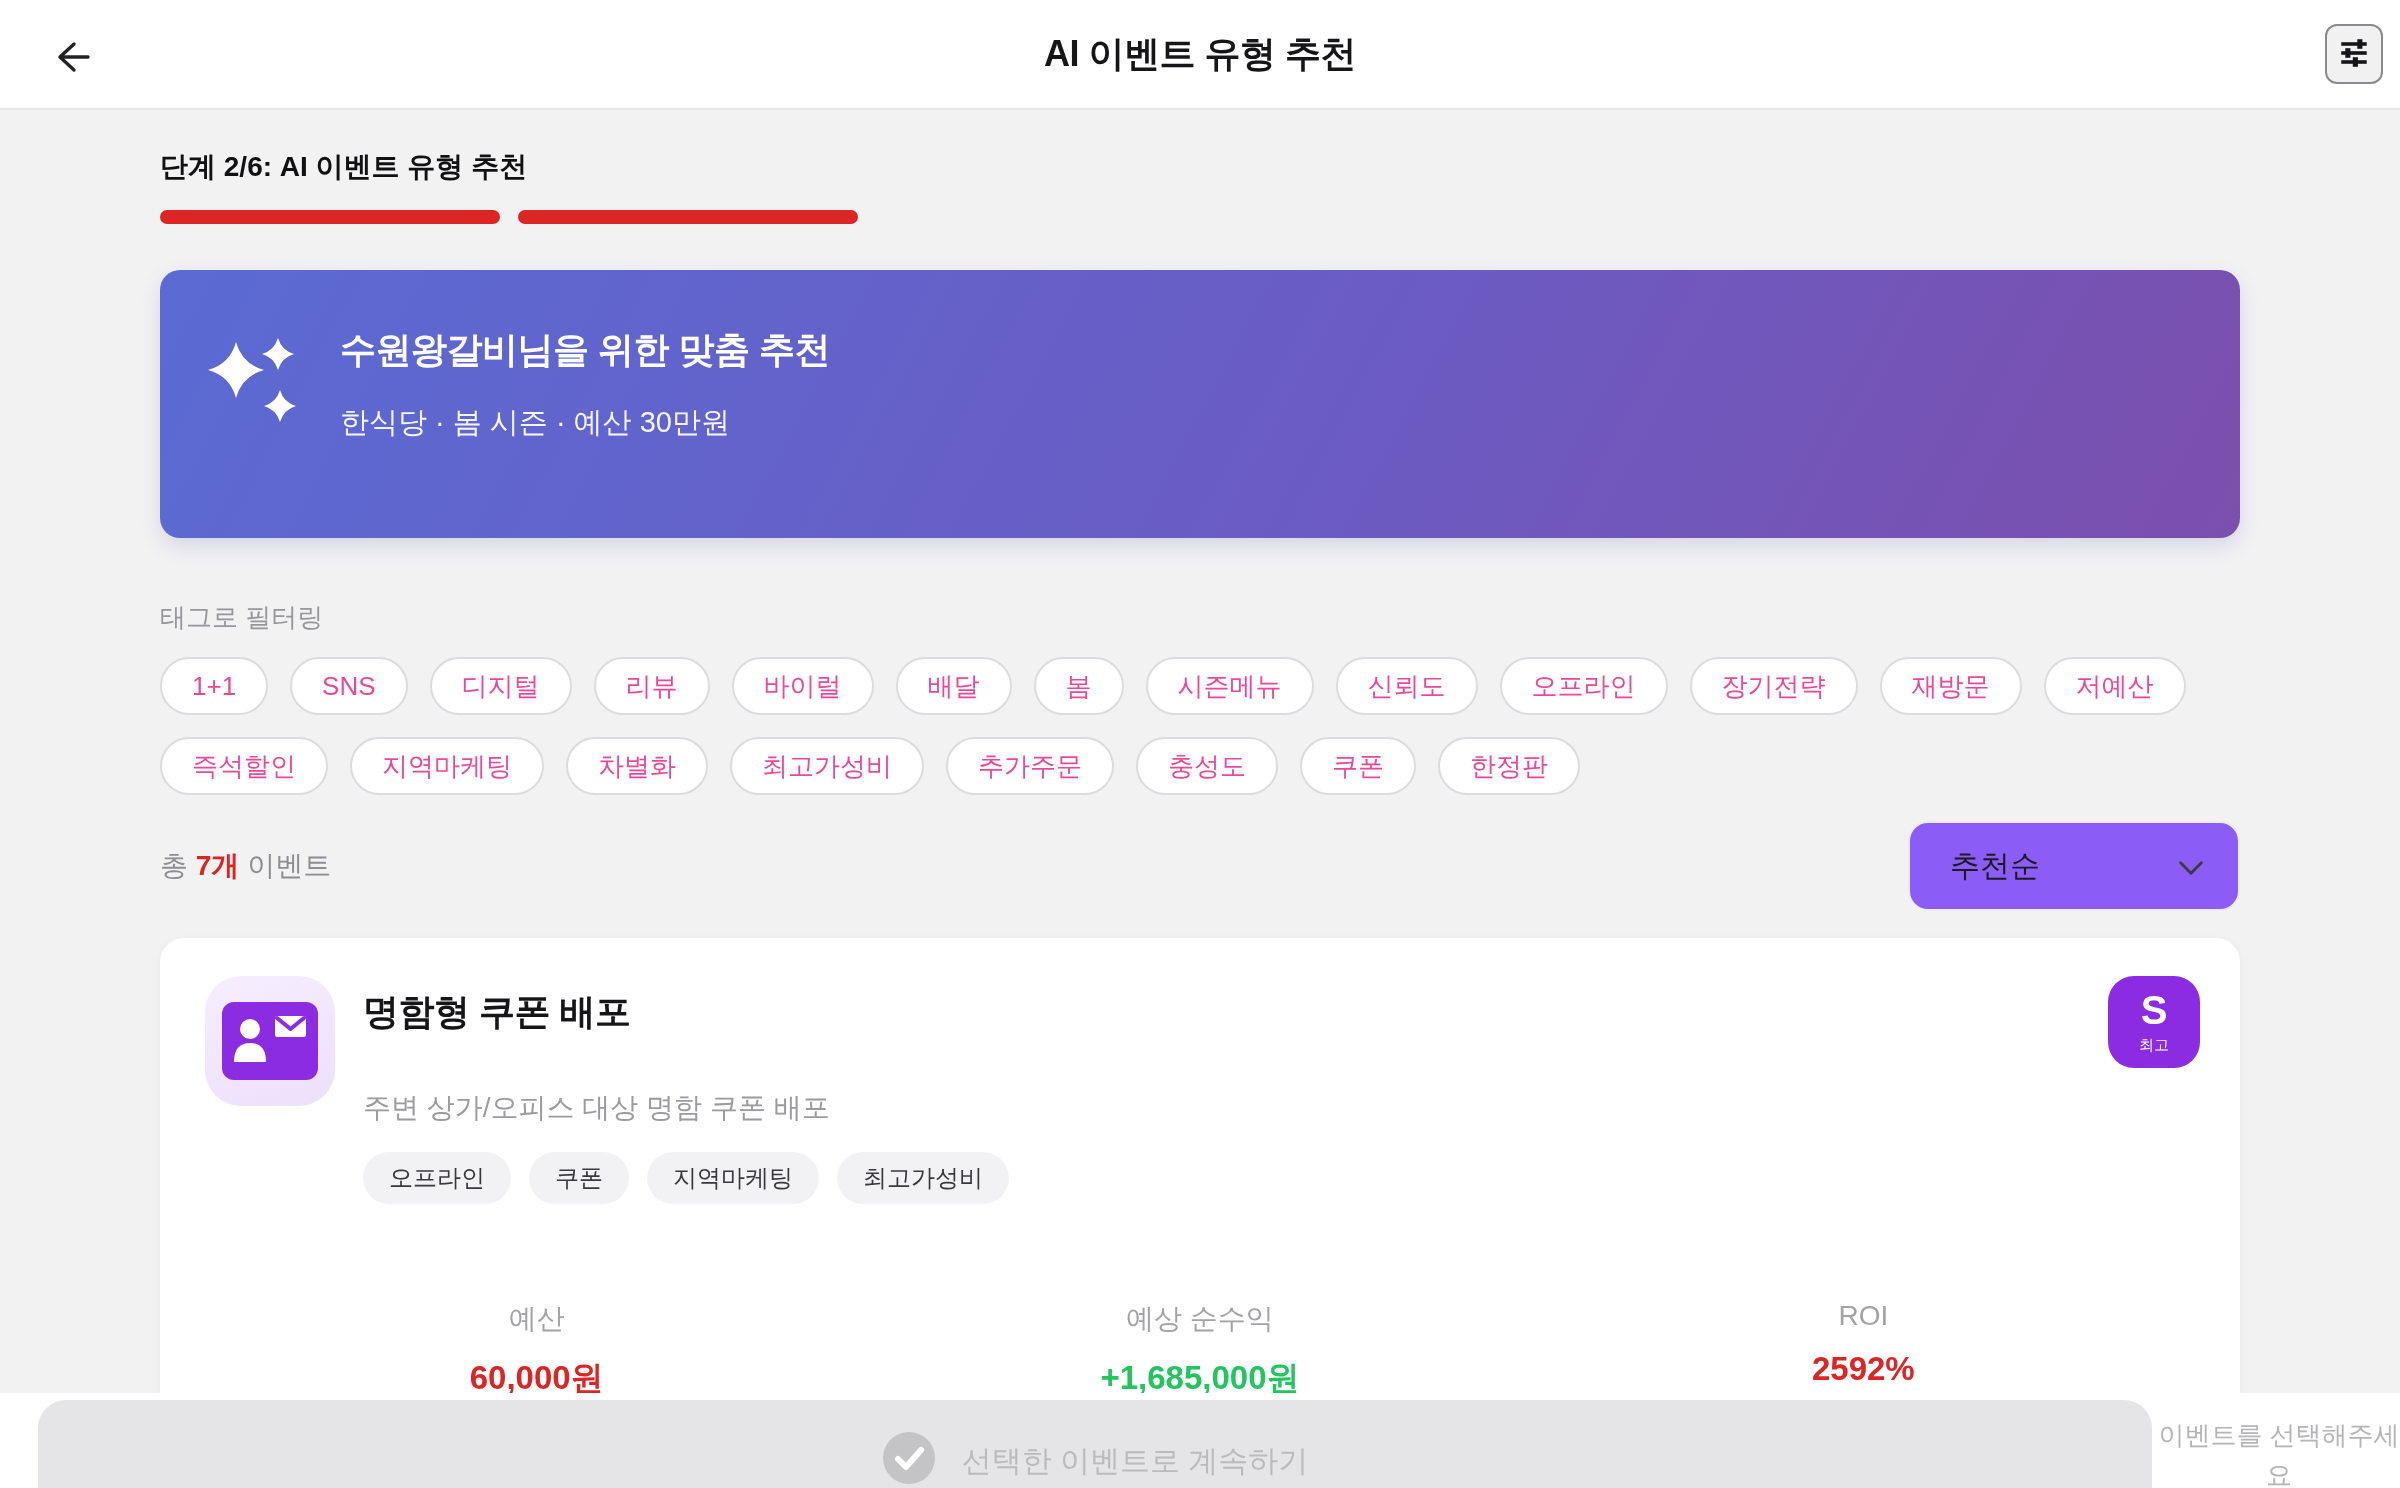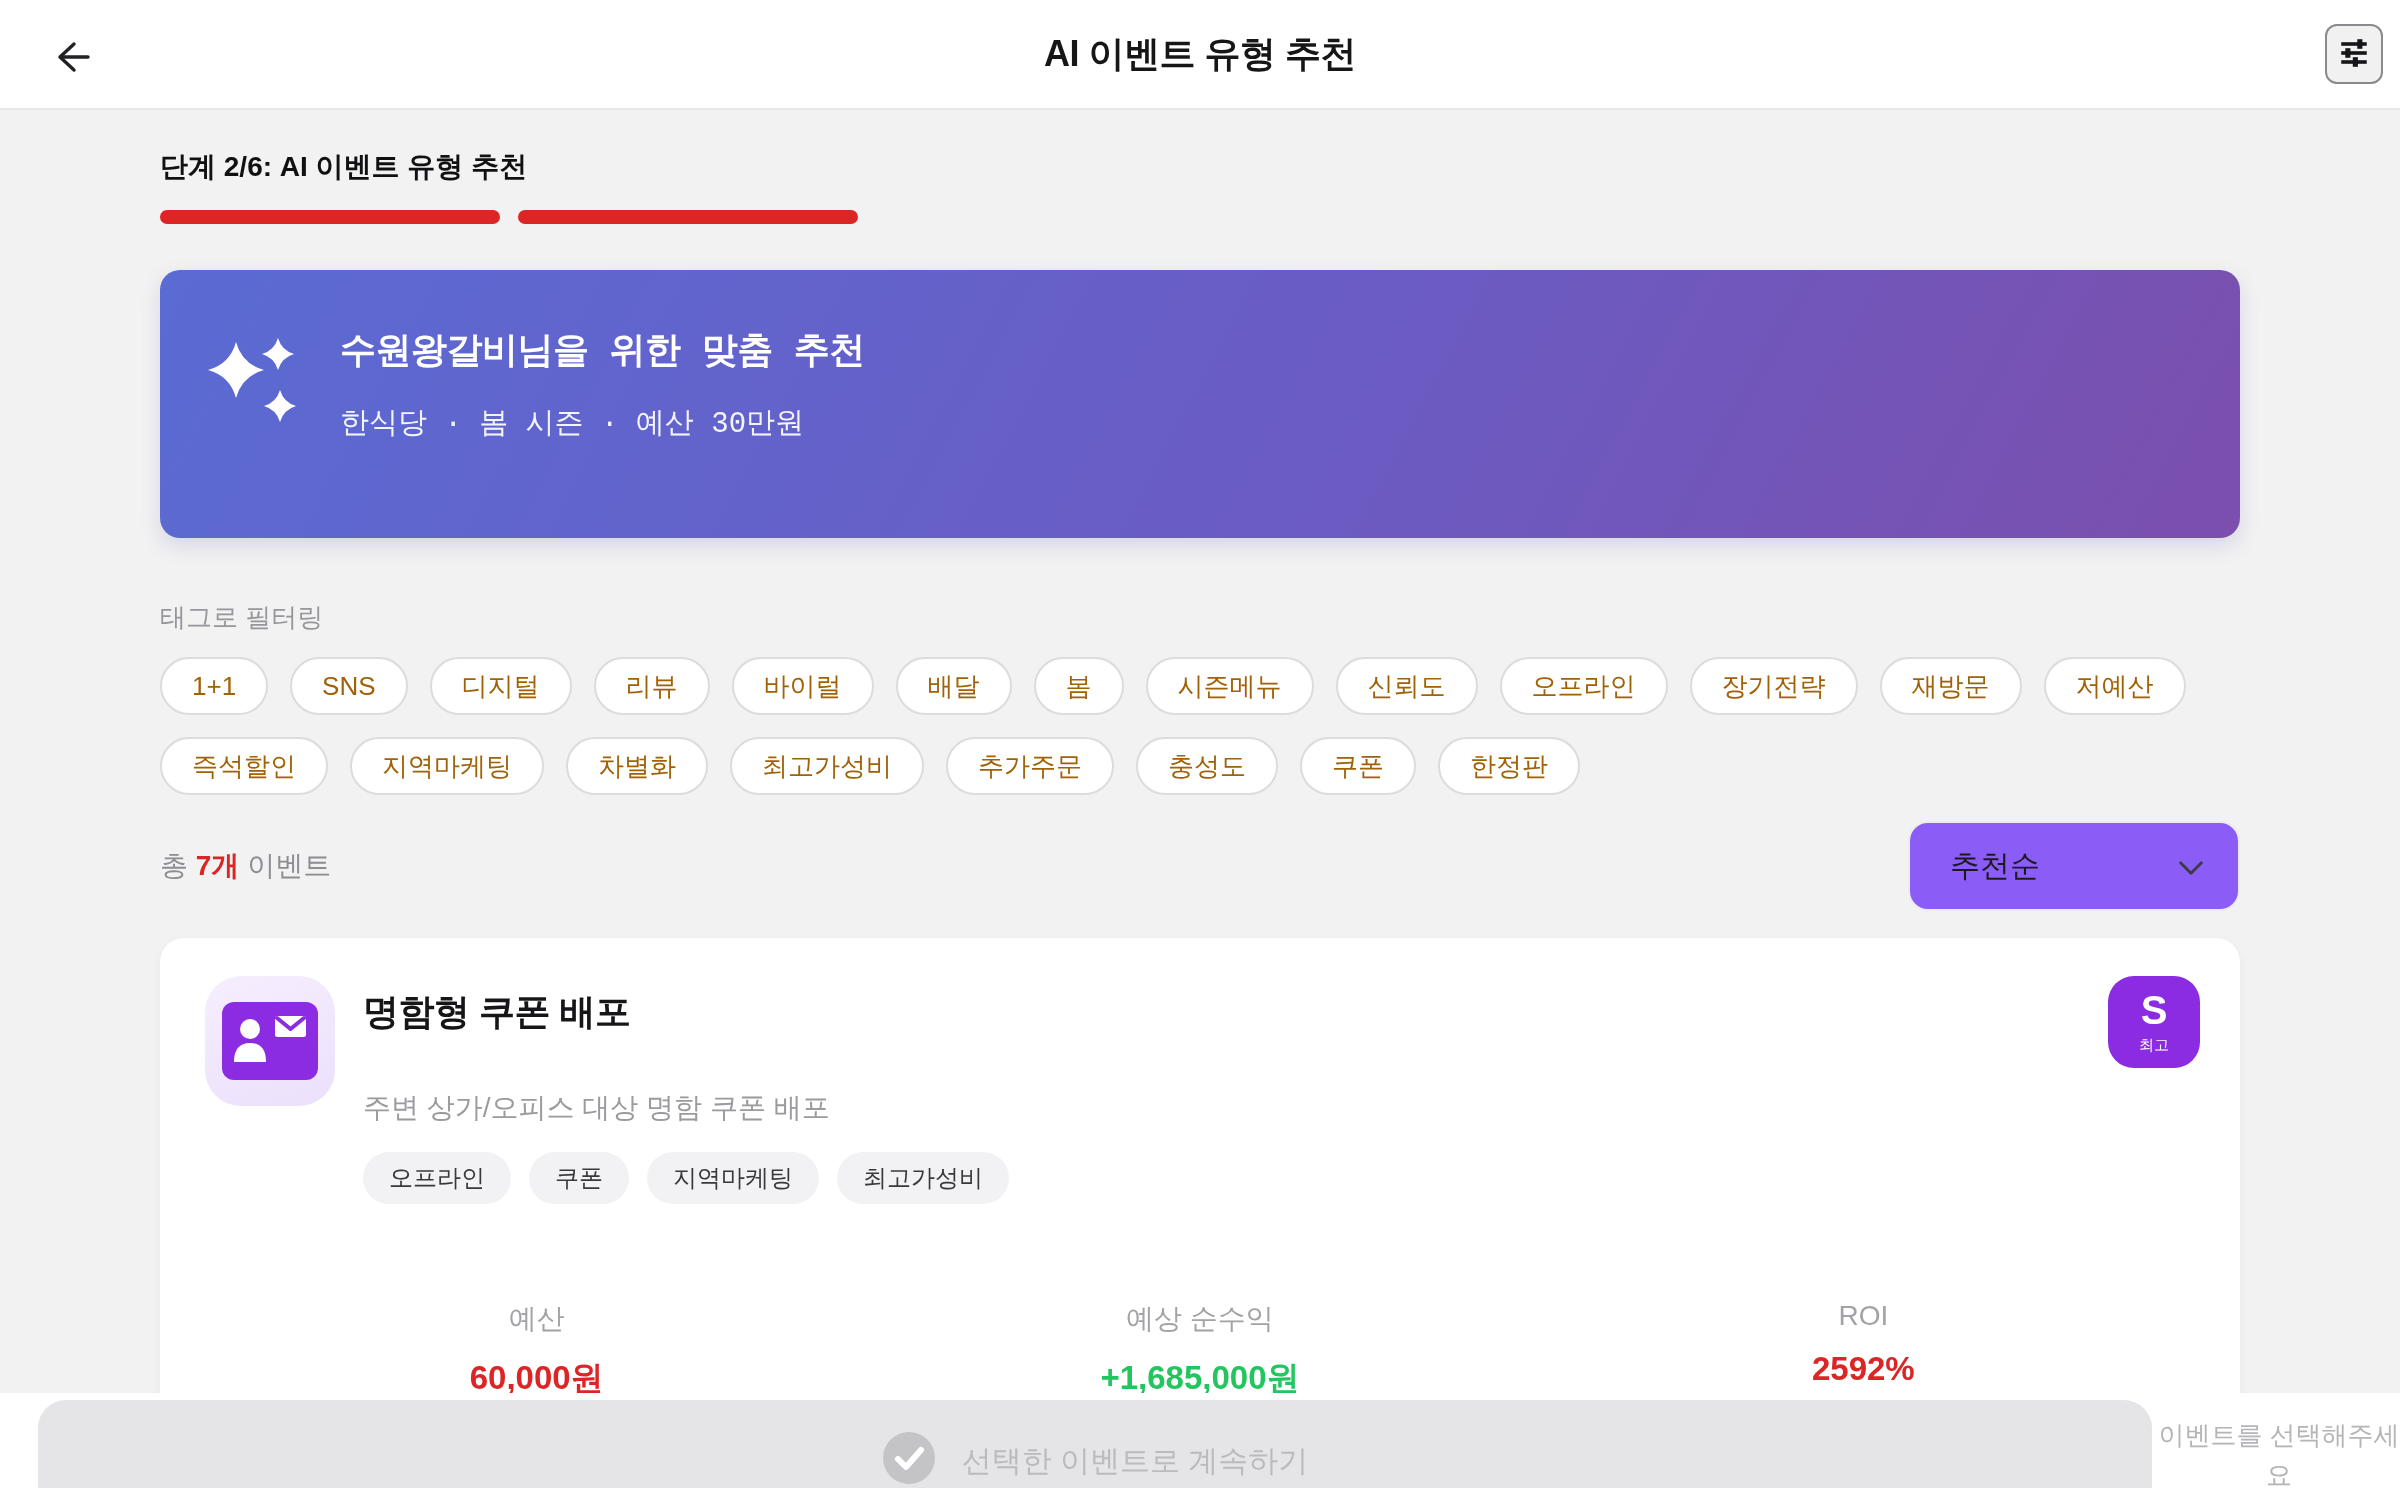--- a/index.html
+++ b/index.html
@@ -42,34 +42,34 @@
 
   
   .banner {
     margin-top: 46px; height: 268px; border-radius: 20px;
     background: linear-gradient(118deg, #5a6bd3 0%, #6a5cc4 55%, #7b4fad 100%);
     display: flex; align-items: flex-start;
     padding: 56px 0 0 36px;
     box-shadow: 0 8px 20px rgba(90,90,160,0.18);
   }
   .sparkles { margin-top: 4px; flex: 0 0 auto; }
-  .banner-text { margin-left: 28px; font-family: Liberation Mono, monospace; }
+  .banner-text { margin-left: 28px; }
   .banner-title { font-size: 36px; font-weight: 700; color: #ffffff; letter-spacing: -0.5px; }
   .banner-subtitle { margin-top: 28px; font-size: 29px; color: rgba(255,255,255,0.93); }
   .banner-info { margin-top: 42px; display: flex; align-items: center; font-size: 27px; color: rgba(255,255,255,0.95); }
   .banner-info .bulb { margin-right: 14px; }
   .banner-info b { font-weight: 700; color: #ffffff; }
 
   
   .filter-label { margin-top: 62px; font-size: 26px; color: #97979b; }
   .chips { margin-top: 22px; display: flex; flex-wrap: wrap; gap: 22px; max-width: 2080px; }
   .chip {
     height: 58px; padding: 0 30px; border-radius: 999px;
     background: #ffffff; border: 2px solid #dcdce0;
-    font-size: 26px; font-weight: 500; color: #a16207;
+    font-size: 26px; font-weight: 500; color: #ec4899;
     display: inline-flex; align-items: center; cursor: pointer;
     font-family: inherit;
   }
 
   
   .count-row { margin-top: 26px; display: flex; align-items: center; justify-content: space-between; }
   .count { font-size: 28px; color: #8e8e92; }
   .count .hl { color: #dc2626; font-weight: 700; }
   .sort-select {
     width: 332px; height: 90px; background: #8b5cf6; border: 2px solid #ececee;

